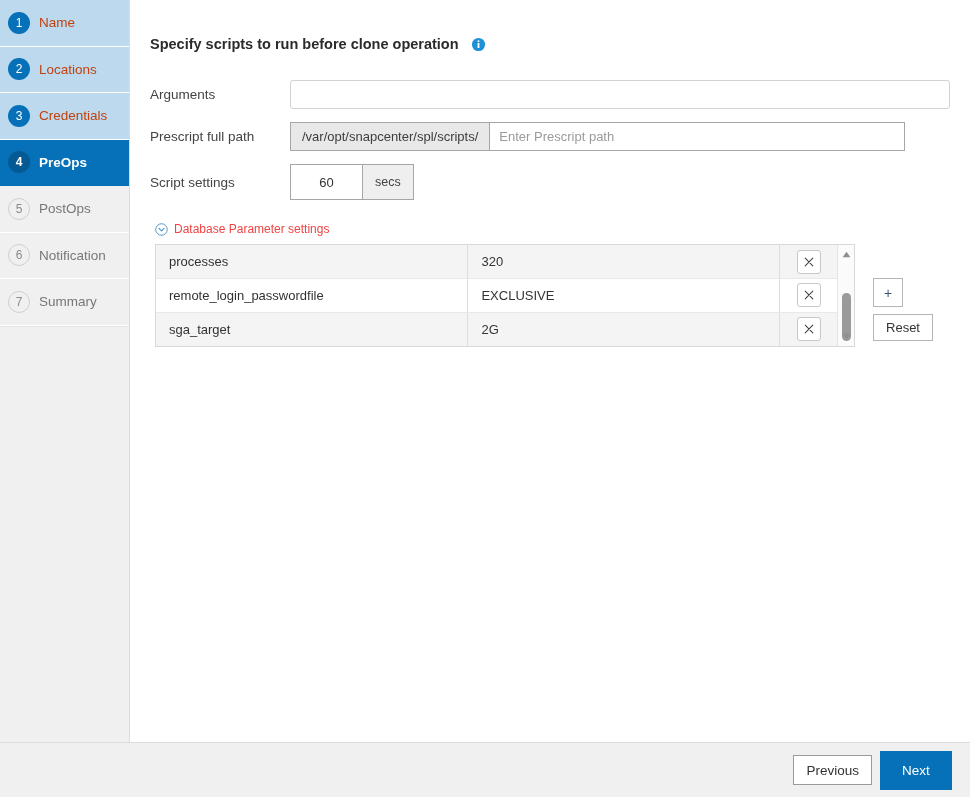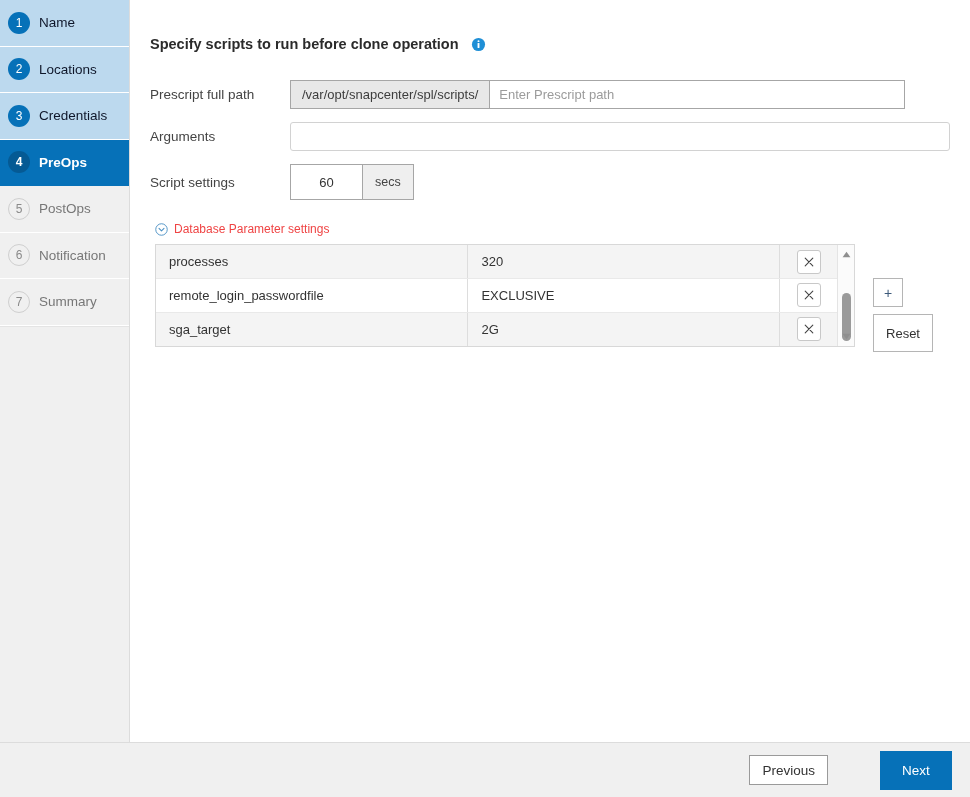--- a/index.html
+++ b/index.html
@@ -107,21 +107,21 @@
     font-weight: bold;
   }
   .step.todo .step-num {
     background: transparent;
     color: #8a8a8a;
     border: 1px solid #cfcfcf;
   }
   .step-label {
     font-size: 13.5px;
   }
-  .step.done .step-label { color: #0f172a; }
+  .step.done .step-label { color: #c2410c; }
   .step.active .step-label { color: #ffffff; font-weight: bold; }
   .step.todo .step-label { color: #777777; }
 
   .sidebar-filler {
     flex: 1;
     background: #f0f0f0;
     border-top: 1px solid #e4e4e4;
   }
 
   
@@ -340,42 +340,41 @@
     color: #3d5a7a;
     cursor: pointer;
     display: flex;
     align-items: center;
     justify-content: center;
     font-family: "Liberation Sans", sans-serif;
   }
   .reset-btn {
     margin-top: 7px;
     min-width: 60px;
-    height: 38px;
+    height: 27px;
     border: 1px solid #b5b5b5;
     background: #ffffff;
     font-size: 13px;
     color: #333333;
     cursor: pointer;
     padding: 0 12px;
     font-family: "Liberation Sans", sans-serif;
     text-align: center;
   }
 
   
   .footer {
     height: 55px;
     min-height: 55px;
     background: #f0f0f0;
     border-top: 1px solid #dcdcdc;
     display: flex;
     align-items: center;
     justify-content: flex-end;
     padding-right: 18px;
-    gap: 44px;
   }
   .btn-prev {
     height: 30px;
     min-width: 78px;
     border: 1px solid #9a9a9a;
     background: #ffffff;
     color: #333333;
     font-size: 13.5px;
     cursor: pointer;
     font-family: "Liberation Sans", sans-serif;
@@ -450,30 +449,30 @@
           <span class="info-icon">
             <svg width="15" height="15" viewBox="0 0 16 16" aria-hidden="true">
               <circle cx="8" cy="8" r="7" fill="#1f8fd6"></circle>
               <circle cx="8" cy="4.4" r="1.05" fill="#ffffff"></circle>
               <rect x="7" y="6.4" width="2" height="5.4" rx="0.6" fill="#ffffff"></rect>
             </svg>
           </span>
         </div>
 
         <div class="form-row">
+          <div class="form-label">Arguments</div>
+          <input class="plain-input" type="text" placeholder="" style="">
+        </div>
+
+        <div class="form-row">
           <div class="form-label">Prescript full path</div>
           <div class="field-group">
             <div class="field-prefix">/var/opt/snapcenter/spl/scripts/</div>
             <input class="field-input" type="text" placeholder="Enter Prescript path" style="">
           </div>
-        </div>
-
-        <div class="form-row">
-          <div class="form-label">Arguments</div>
-          <input class="plain-input" type="text" placeholder="" style="">
         </div>
 
         <div class="form-row">
           <div class="form-label">Script settings</div>
           <div class="timeout-group">
             <input class="timeout-input" type="text" value="60" style="">
             <div class="timeout-unit">secs</div>
           </div>
         </div>
 

